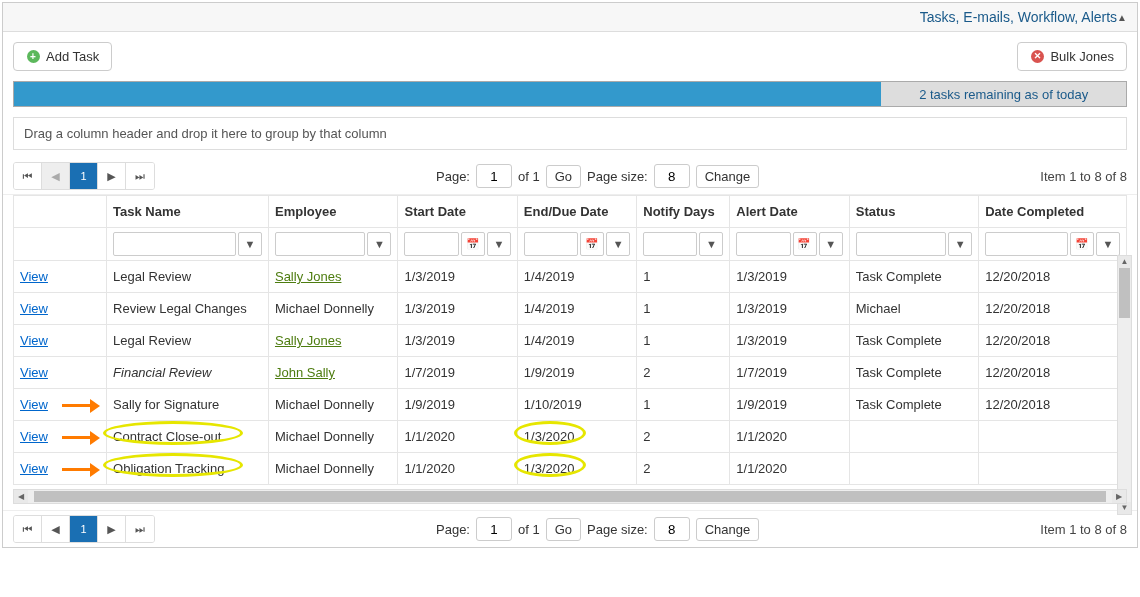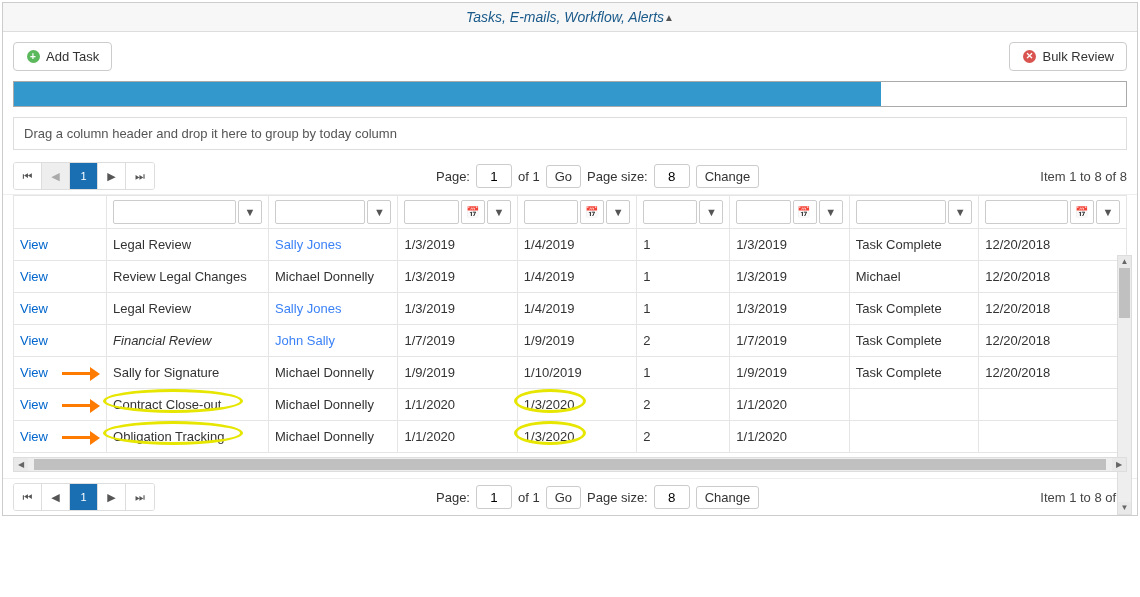--- a/index.html
+++ b/index.html
@@ -1,18 +1,18 @@
 <!DOCTYPE html>
 <html><head>
 <meta charset="utf-8">
 <style>
 * { box-sizing: border-box; margin: 0; padding: 0; }
 body { font-family: 'Segoe UI', Tahoma, Arial, sans-serif; font-size: 13px; color: #333; background: #fff; padding: 2px; }
 .panel { border: 1px solid #ccc; width: 1136px; }
-.panel-header { background: #f7f7f7; padding: 6px 10px; color: #1a5a8a; font-size: 14px; display: flex; justify-content: center; align-items: center; border-bottom: 1px solid #ddd; font-style: italic; }
+.panel-header { background: #f7f7f7; padding: 6px 10px; color: #1a5a8a; font-size: 14px; display: flex; justify-content: flex-end; align-items: center; border-bottom: 1px solid #ddd; }
 .collapse-icon { font-size: 10px; color: #555; cursor: pointer; }
 .toolbar { padding: 10px; display: flex; justify-content: space-between; }
 .btn { display: inline-flex; align-items: center; gap: 6px; border: 1px solid #ccc; border-radius: 4px; background: #fff; padding: 6px 12px; font-size: 13px; cursor: pointer; color: #333; }
 .btn .ic { width: 14px; height: 14px; display: inline-flex; align-items: center; justify-content: center; }
 .add-ic { width: 13px; height: 13px; border-radius: 50%; background: #5cb85c; color: #fff; font-size: 10px; line-height: 13px; text-align: center; font-weight: bold; }
 .del-ic { width: 13px; height: 13px; border-radius: 50%; background: #d9534f; color: #fff; font-size: 9px; line-height: 13px; text-align: center; font-weight: bold; }
 .status-bar { height: 26px; display: flex; margin: 0 10px 10px 10px; border: 1px solid #aaa; }
 .status-fill { background: #3399cc; flex: 0 0 78%; }
 .status-text { flex: 1; background: #ddd; color: #1a5a8a; display: flex; align-items: center; justify-content: center; font-size: 13px; padding: 0 6px; white-space: nowrap; }
 .group-drop { border: 1px solid #ddd; margin: 0 10px 8px 10px; padding: 8px 10px; color: #555; font-size: 13px; }
@@ -28,22 +28,22 @@
 .pager-center .gobtn { border: 1px solid #ccc; border-radius: 3px; padding: 3px 8px; cursor: pointer; background: #fff; }
 .item-range { color: #444; font-size: 13px; white-space: nowrap; }
 .grid-wrap { margin: 0 10px; position: relative; }
 .grid { width: 100%; border-collapse: collapse; table-layout: fixed; }
 .grid th, .grid td { border: 1px solid #e5e5e5; padding: 8px 6px; text-align: left; font-size: 13px; vertical-align: middle; }
 .grid th { background: #fff; font-weight: bold; color: #333; }
 .grid .filter-row td { padding: 4px 6px; }
 .filter-cell { display: flex; gap: 2px; align-items: center; }
 .filter-cell input { flex: 1; min-width: 0; height: 24px; border: 1px solid #ccc; border-radius: 2px; padding: 0 4px; }
 .filter-cell .fbtn { width: 24px; height: 24px; border: 1px solid #ccc; border-radius: 2px; background: #fff; display: flex; align-items: center; justify-content: center; cursor: pointer; font-size: 11px; color: #555; }
-.view-link { color: #0066cc; cursor: pointer; }
-.emp-link { color: #3b82f6; cursor: pointer; }
+.view-link { color: #0066cc; text-decoration: underline; cursor: pointer; }
+.emp-link { color: #4d7c0f; cursor: pointer; text-decoration: underline; }
 .scrollbar-v { position: absolute; right: -5px; top: 60px; width: 15px; height: 260px; background: #eee; border: 1px solid #ddd; }
 .scrollbar-v .thumb { position: absolute; top: 12px; left: 1px; width: 11px; height: 50px; background: #c0c0c0; }
 .scrollbar-v .arrow { position: absolute; left: 0; width: 13px; height: 12px; background: #e9e9e9; font-size: 8px; text-align: center; line-height: 12px; color: #666; }
 .scrollbar-h { height: 15px; background: #eee; border: 1px solid #ddd; margin: 4px 10px 6px 10px; position: relative; }
 .scrollbar-h .thumb { position: absolute; top: 1px; left: 20px; height: 11px; right: 20px; background: #c0c0c0; }
 .scrollbar-h .arrow { position: absolute; top: 0; width: 14px; height: 13px; background: #e9e9e9; font-size: 8px; text-align: center; line-height: 13px; color: #666; }
 
 .annot { position: absolute; pointer-events: none; }
 .circle { border: 3px solid #e6e600; border-radius: 50%; }
 .arrow-o { width: 40px; height: 14px; }
@@ -64,29 +64,30 @@
     <button class="btn">
       <span class="ic">
           <span class="add-ic">+</span>
         </span>
       <span>Add Task</span>
     </button>
     <button class="btn">
       <span class="ic">
           <span class="del-ic">✕</span>
         </span>
-      <span>Bulk Review</span>
+      <span>Bulk Jones</span>
     </button>
   </div>
 
   <div class="status-bar">
     <div class="status-fill"></div>
-  </div>
-
-  <div class="group-drop">Drag a column header and drop it here to group by today column</div>
+    <div class="status-text">2 tasks remaining as of today</div>
+  </div>
+
+  <div class="group-drop">Drag a column header and drop it here to group by that column</div>
 
   <div class="pager-row">
     <div class="pager-nav">
       <div class="pbtn">⏮</div>
       <div class="pbtn dis">◀</div>
       <div class="pbtn active">1</div>
       <div class="pbtn">▶</div>
       <div class="pbtn">⏭</div>
     </div>
     <div class="pager-center">
@@ -108,20 +109,31 @@
           <col style="width:160px">
           <col style="width:128px">
           <col style="width:118px">
         <col style="width:118px">
           <col style="width:92px">
           <col style="width:118px">
           <col style="width:128px">
           <col style="width:146px">
       </colgroup>
       <thead>
+        <tr>
+          <th></th>
+          <th>Task Name</th>
+          <th>Employee</th>
+          <th>Start Date</th>
+          <th style="position:relative;">End/Due Date</th>
+          <th>Notify Days</th>
+          <th>Alert Date</th>
+          <th>Status</th>
+          <th>Date Completed</th>
+        </tr>
         <tr class="filter-row">
           <td></td>
           <td>
               <div class="filter-cell">
                 <input style="">
                 <div class="fbtn">▼</div>
               </div>
             </td>
           <td>
               <div class="filter-cell">

